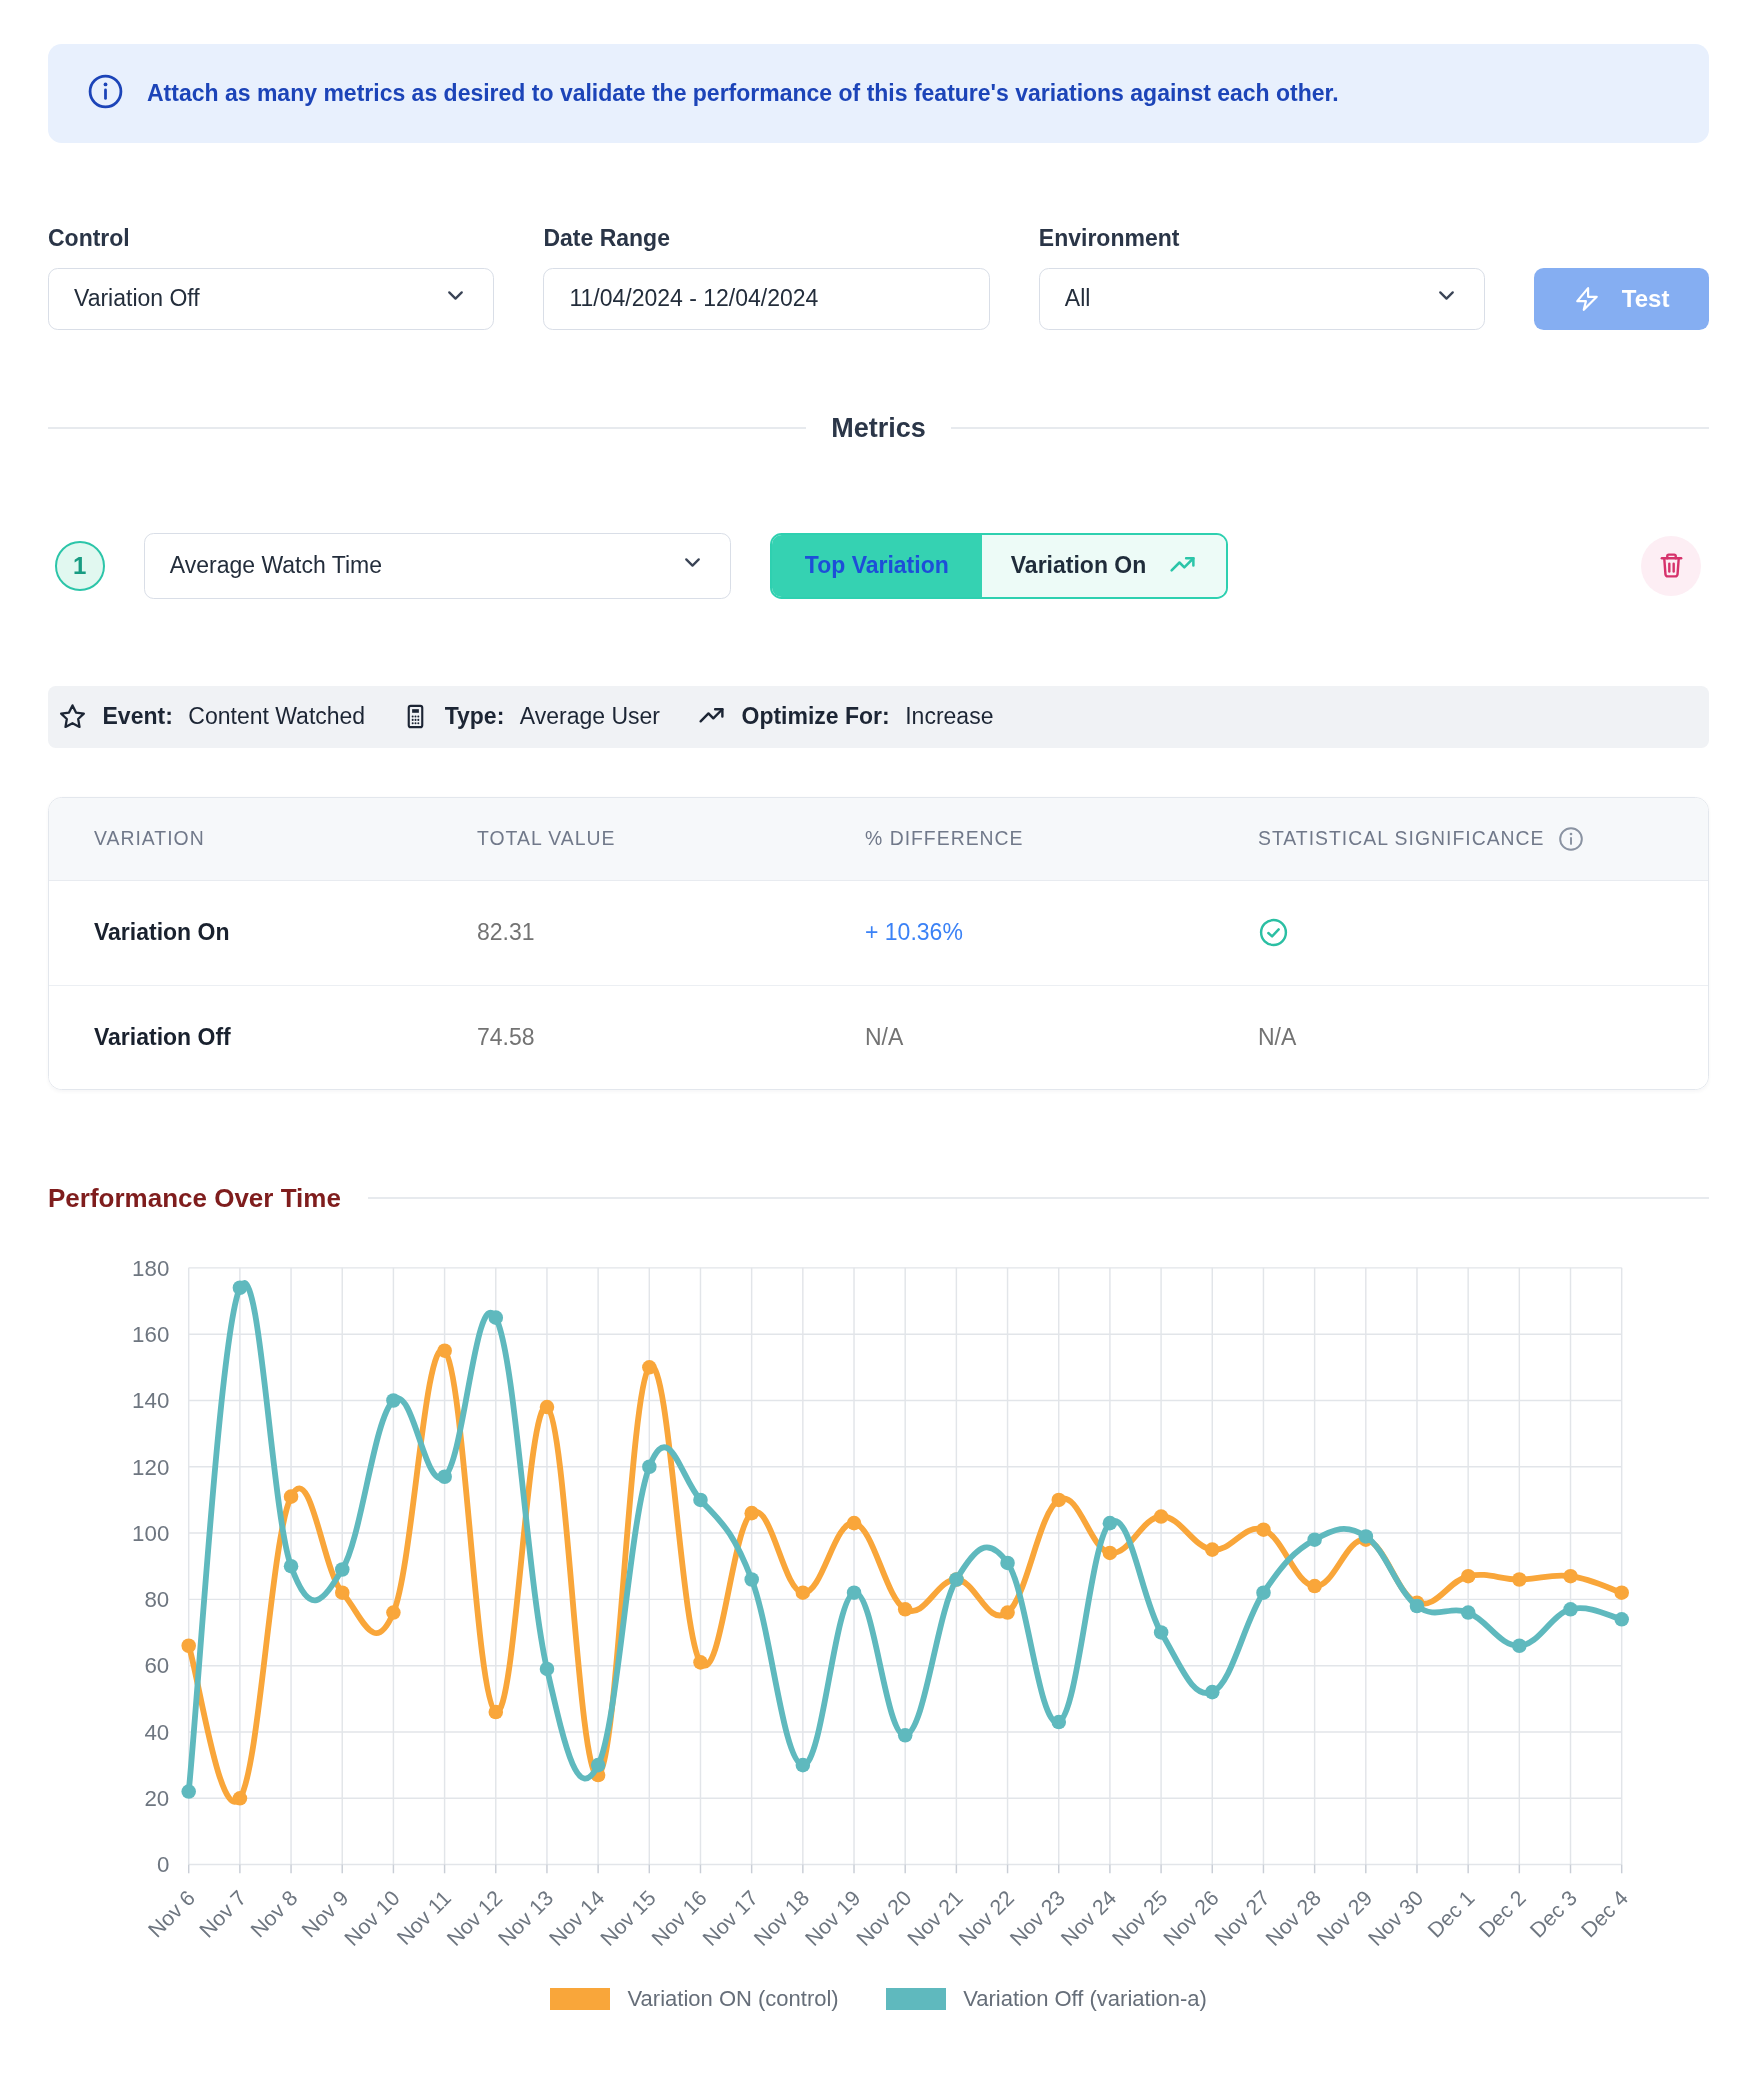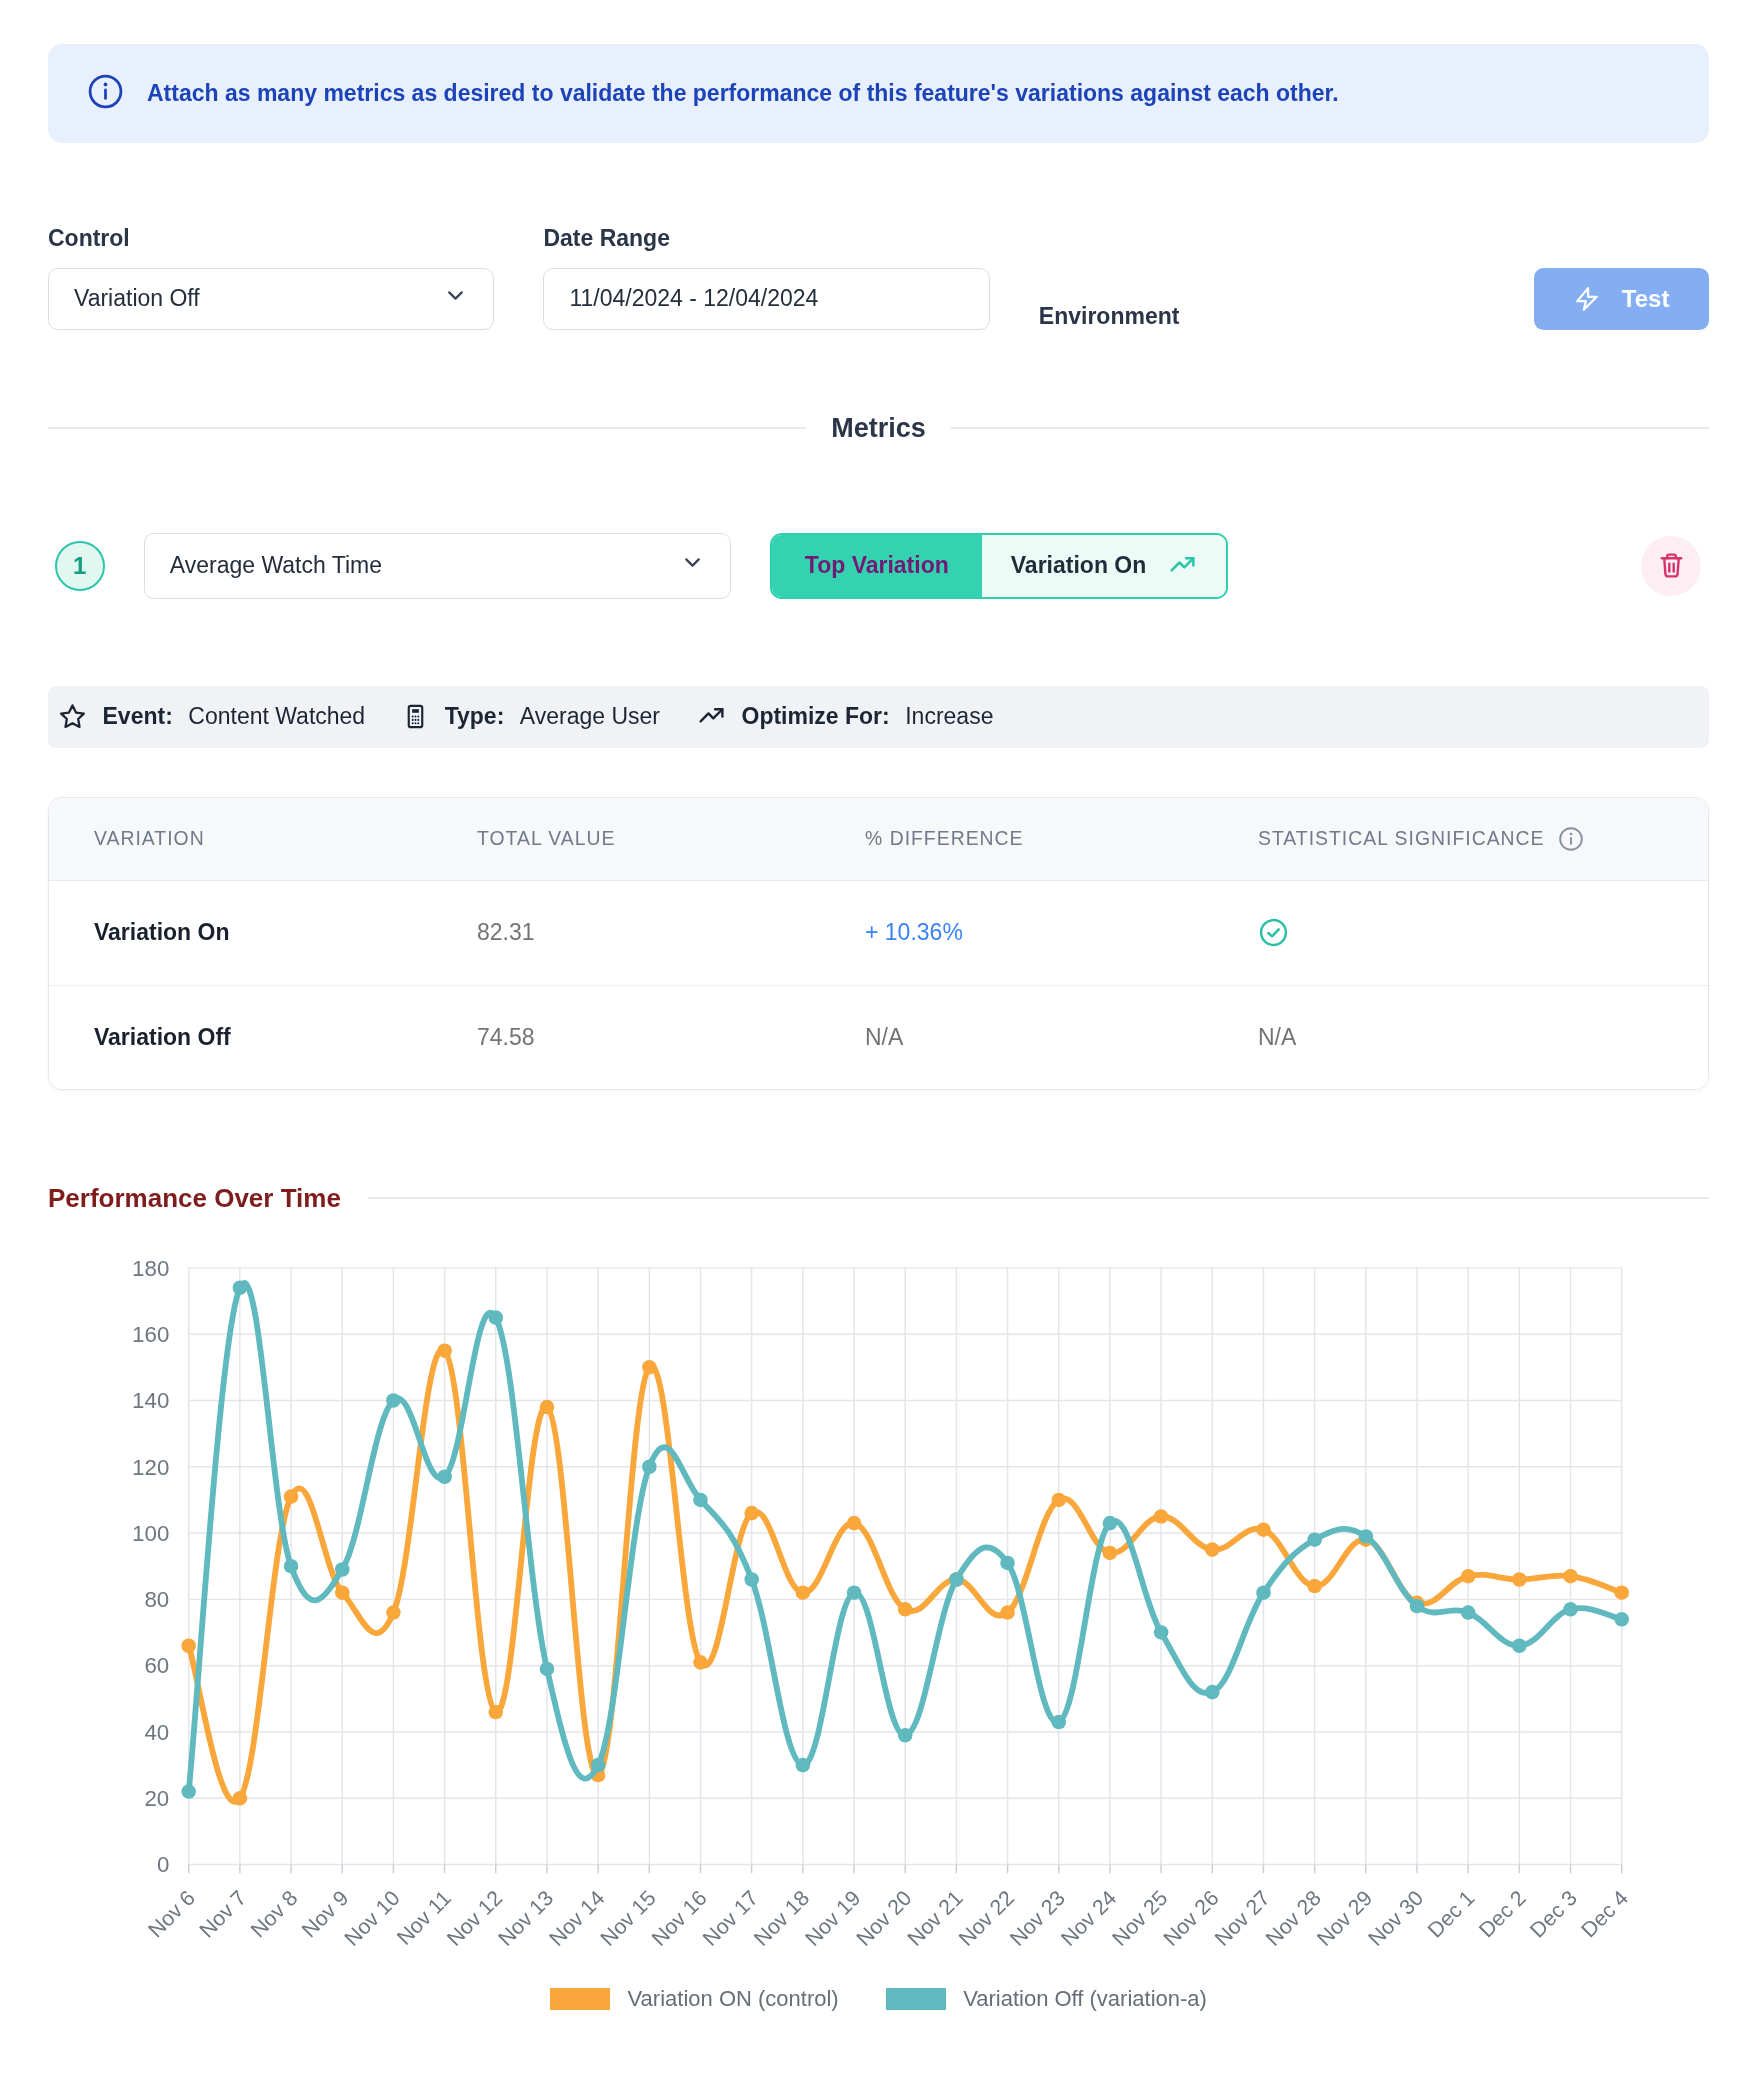--- a/index.html
+++ b/index.html
@@ -50,21 +50,21 @@
     border:2.9px solid #2CC5A9; background:#E1F8F0; color:#189C82;
     display:flex; align-items:center; justify-content:center;
     font-size:24px; font-weight:600; margin-left:6.8px; flex:0 0 auto;
   }
   .metric-select { width:587px; height:66px; margin-left:39px; }
   .segmented {
     display:flex; margin-left:39px; border:2.4px solid #2ED0B0; border-radius:11.6px;
     overflow:hidden; height:66px; align-items:stretch;
   }
   .seg-left {
-    background:#35D2B2; color:#701a75; font-size:23px; font-weight:600;
+    background:#35D2B2; color:#1d4ed8; font-size:23px; font-weight:600;
     display:flex; align-items:center; padding:16px 33px; cursor:pointer; border:none;
     font-family:"Liberation Sans", sans-serif;
   }
   .seg-right {
     background:#EDFBF7; color:#1F2C3A; font-size:23px; font-weight:600;
     display:flex; align-items:center; gap:21.3px; padding:0 29px; cursor:pointer; border:none;
     font-family:"Liberation Sans", sans-serif;
   }
   .seg-right .icn { color:#2CC5A9; }
   .trash-button {
@@ -148,20 +148,28 @@
       </div>
     </div>
     <div class="field">
       <span class="field-label">Date Range</span>
       <div class="inputbox">
         <span>11/04/2024 - 12/04/2024</span>
       </div>
     </div>
     <div class="field">
       <span class="field-label">Environment</span>
+      <div class="selectbox">
+        <span>All</span>
+        <span class="chev">
+          <svg width="25" height="25" viewBox="0 0 24 24" fill="none" stroke="currentColor" stroke-width="2.2" stroke-linecap="round" stroke-linejoin="round">
+              <polyline points="6 9 12 15 18 9"></polyline>
+            </svg>
+        </span>
+      </div>
     </div>
     <button class="test-button">
       <span style="display:flex">
         <svg width="26" height="26" viewBox="0 0 24 24" fill="none" stroke="#ffffff" stroke-width="2" stroke-linecap="round" stroke-linejoin="round">
             <polygon points="13 2 3 14 11 14 9 22 21 10 13 10"></polygon>
           </svg>
       </span>
       <span>Test</span>
     </button>
   </div>

